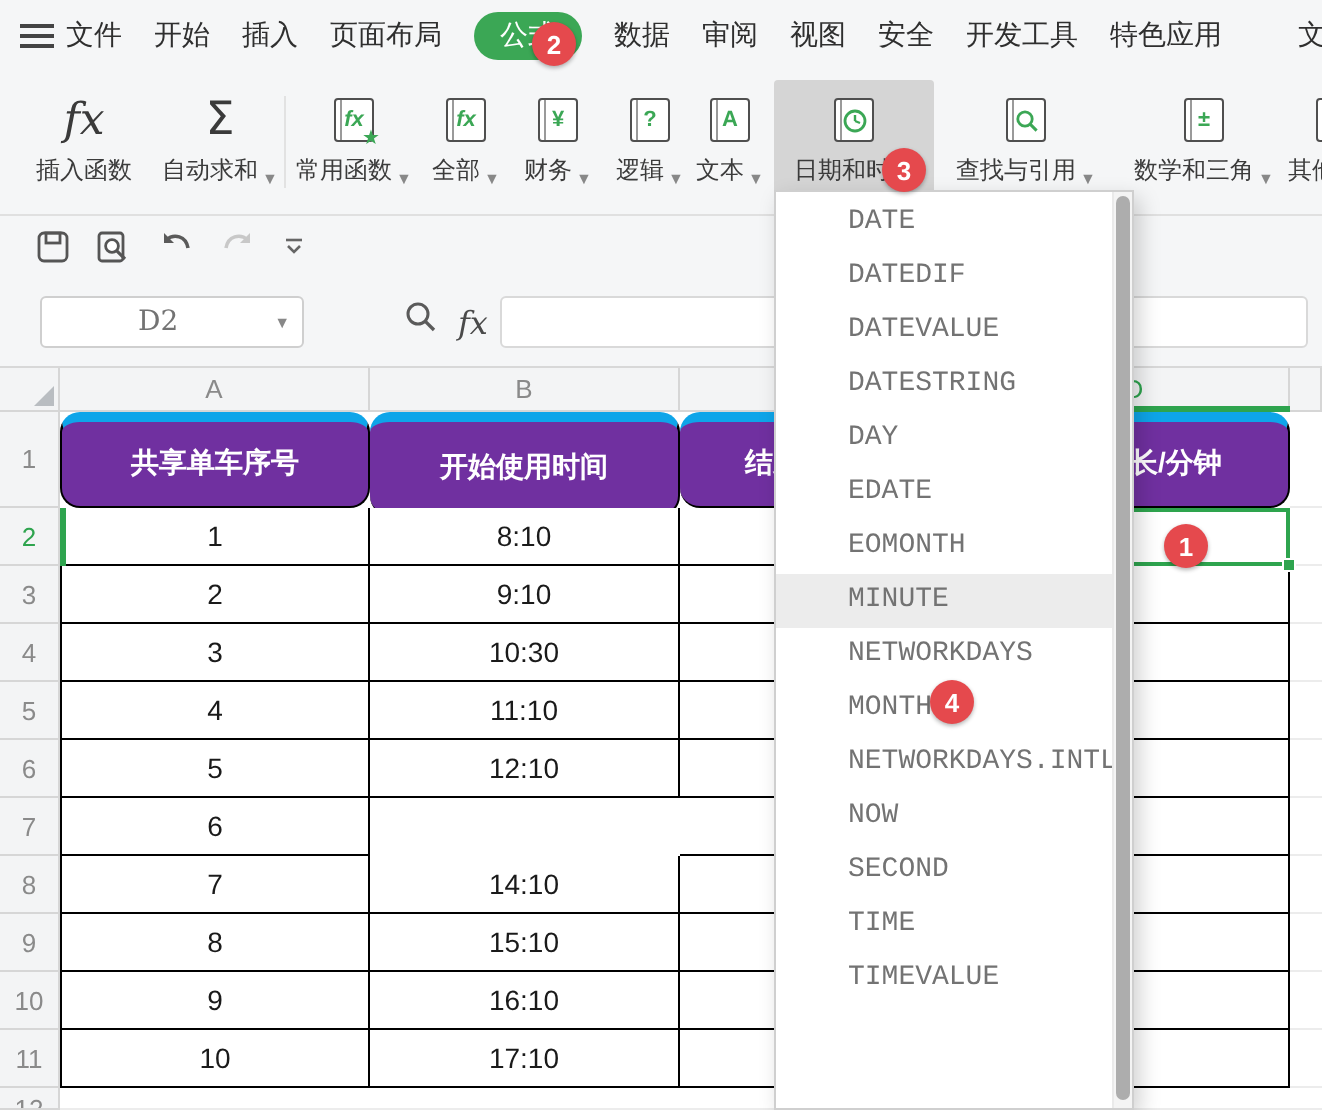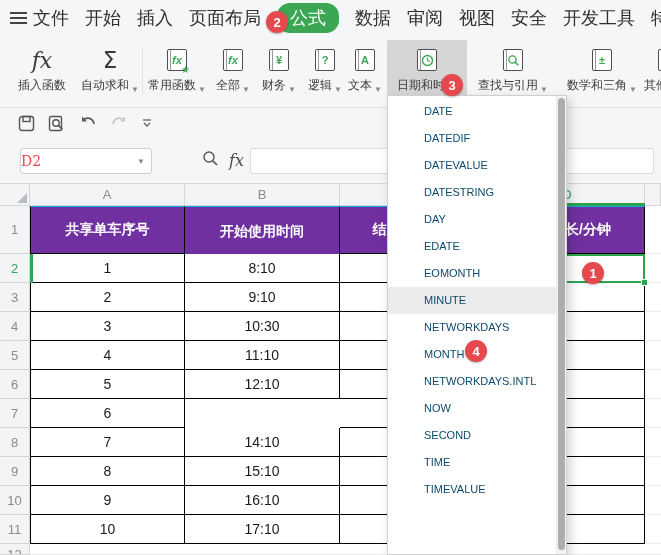--- a/index.html
+++ b/index.html
@@ -6,21 +6,21 @@
     --accent-green:#3BA755; --badge-red:#E5494D; --header-purple:#7030A0; --sel-green:#2EA44E;
     --chrome:#f5f6f7; --chrome-line:#e0e0e0; --hdr-gray:#f3f4f5; --hdr-line:#d6d6d6;
   }
   *{box-sizing:border-box; margin:0; padding:0;}
   html,body{width:661px;height:555px;overflow:hidden;}
   body{position:relative;font-family:"Liberation Sans","DejaVu Sans",sans-serif;background:#fff;color:#333;}
 
   
   #menubar{position:absolute;left:0;top:0;width:661px;height:36px;background:var(--chrome);
     display:flex;align-items:center;gap:16px;padding-left:10px;white-space:nowrap;}
-  .menu-item{font-size:18px;color:#2f2f2f;display:flex;align-items:center;gap:6px;cursor:default;}
+  .menu-item{font-size:14px;color:#2f2f2f;display:flex;align-items:center;gap:6px;cursor:default;}
   .menu-item.pill{background:var(--accent-green);color:#fff;padding:3px 13px;border-radius:13px;}
   .menu-item.last{margin-left:22px;}
   .ham{width:17px;height:12px;display:inline-block;}
   .ham i{display:block;height:2px;background:#444;margin-bottom:3px;}
 
   
   #ribbon{position:absolute;left:0;top:36px;width:661px;height:72px;background:var(--chrome);
     border-bottom:1px solid var(--chrome-line);}
   .rbtn{position:absolute;top:4px;height:62px;display:flex;flex-direction:column;align-items:center;
     justify-content:flex-start;border-radius:2px;}
@@ -41,51 +41,51 @@
   
   #quickrow{position:absolute;left:0;top:108px;width:661px;height:30px;background:var(--chrome);
     display:flex;align-items:center;gap:13px;padding-left:18px;}
   #quickrow svg{display:block;}
 
   
   #formularow{position:absolute;left:0;top:138px;width:661px;height:46px;background:var(--chrome);
     border-bottom:1px solid #d8d8d8;}
   #namebox{position:absolute;left:20px;top:10px;width:132px;height:26px;background:#fff;
     border:1px solid #cfcfcf;border-radius:3px;display:flex;align-items:center;}
-  #namebox .nval{flex:1;font-family:"DejaVu Serif",serif;font-size:14px;color:#ef4444;}
+  #namebox .nval{flex:1;text-align:center;font-family:"DejaVu Serif",serif;font-size:14px;color:#737373;}
   #namebox .arrow{margin-right:6px;}
   #fbicons{position:absolute;left:202px;top:12px;display:flex;align-items:center;gap:10px;}
   .fxmark{font-family:"DejaVu Serif",serif;font-style:italic;font-size:16px;color:#4a4a4a;}
   #formulainput{position:absolute;left:250px;top:10px;width:404px;height:26px;background:#fff;
     border:1px solid #d9d9d9;border-radius:3px;font-size:13px;padding:0 6px;outline:none;}
 
   
   #sheet{position:absolute;left:0;top:184px;width:661px;height:371px;background:#fff;}
   .cell{position:absolute;overflow:hidden;display:flex;align-items:center;justify-content:center;}
   .hdr{background:var(--hdr-gray);border-right:1px solid var(--hdr-line);border-bottom:1px solid var(--hdr-line);
     color:#8a8a8a;font-size:13px;}
   .hdr.selhdr{color:var(--sel-green);}
   .phdr{background:var(--header-purple);color:#fff;font-weight:bold;font-size:14px;
     border-right:1px solid #000;border-bottom:1px solid #000;}
   .data{background:#fff;color:#1a1a1a;font-size:14px;border-right:1px solid #000;border-bottom:1px solid #000;}
-  .btop{border-top:1px solid #0ea5e9;}
+  .btop{border-top:5px solid #0ea5e9;border-radius:10px;}
   .bleft{border-left:1px solid #000;}
   .plain{background:#fff;border-bottom:1px solid #ececec;}
   .corner-tri{position:absolute;right:2px;bottom:2px;width:0;height:0;
     border-bottom:10px solid #b9bdc1;border-left:10px solid transparent;}
   #coldline{position:absolute;left:490px;top:19px;width:155px;height:3px;background:var(--sel-green);}
   #row2bar{position:absolute;left:30px;top:70px;width:3px;height:29px;background:var(--sel-green);z-index:3;}
   #selbox{position:absolute;left:490px;top:70px;width:155px;height:29px;border:2px solid var(--sel-green);z-index:2;}
   #selhandle{position:absolute;left:641px;top:95px;width:7px;height:7px;background:var(--sel-green);
     border:1px solid #fff;z-index:3;}
 
   
   #dropdown{position:absolute;left:387px;top:95px;width:180px;height:460px;background:#fff;
     border:1px solid #cfcfcf;box-shadow:3px 4px 10px rgba(0,0,0,.18);z-index:5;padding-top:2px;}
-  .ditem{height:27px;line-height:27px;padding-left:36px;font-size:11px;color:#0c4a6e;white-space:nowrap;}
+  .ditem{height:27px;line-height:27px;padding-left:36px;font-size:14px;color:#737373;white-space:nowrap;font-family:Liberation Mono, monospace;}
   .ditem.hl{background:#ececec;}
   #dscroll{position:absolute;right:0;top:0;bottom:0;width:10px;background:#f4f4f4;border-left:1px solid #eaeaea;}
   #dthumb{position:absolute;left:1px;top:2px;width:7px;height:calc(100% - 6px);background:#adadad;border-radius:4px;}
 
   
   .step-badge{position:absolute;width:22px;height:22px;border-radius:50%;background:var(--badge-red);
     color:#fff;font-size:13px;font-weight:bold;display:flex;align-items:center;justify-content:center;
     z-index:20;box-shadow:0 1px 2px rgba(0,0,0,.3);}
   #badge1{left:582px;top:262px;} #badge2{left:266px;top:11px;}
   #badge3{left:441px;top:74px;}  #badge4{left:465px;top:340px;}

